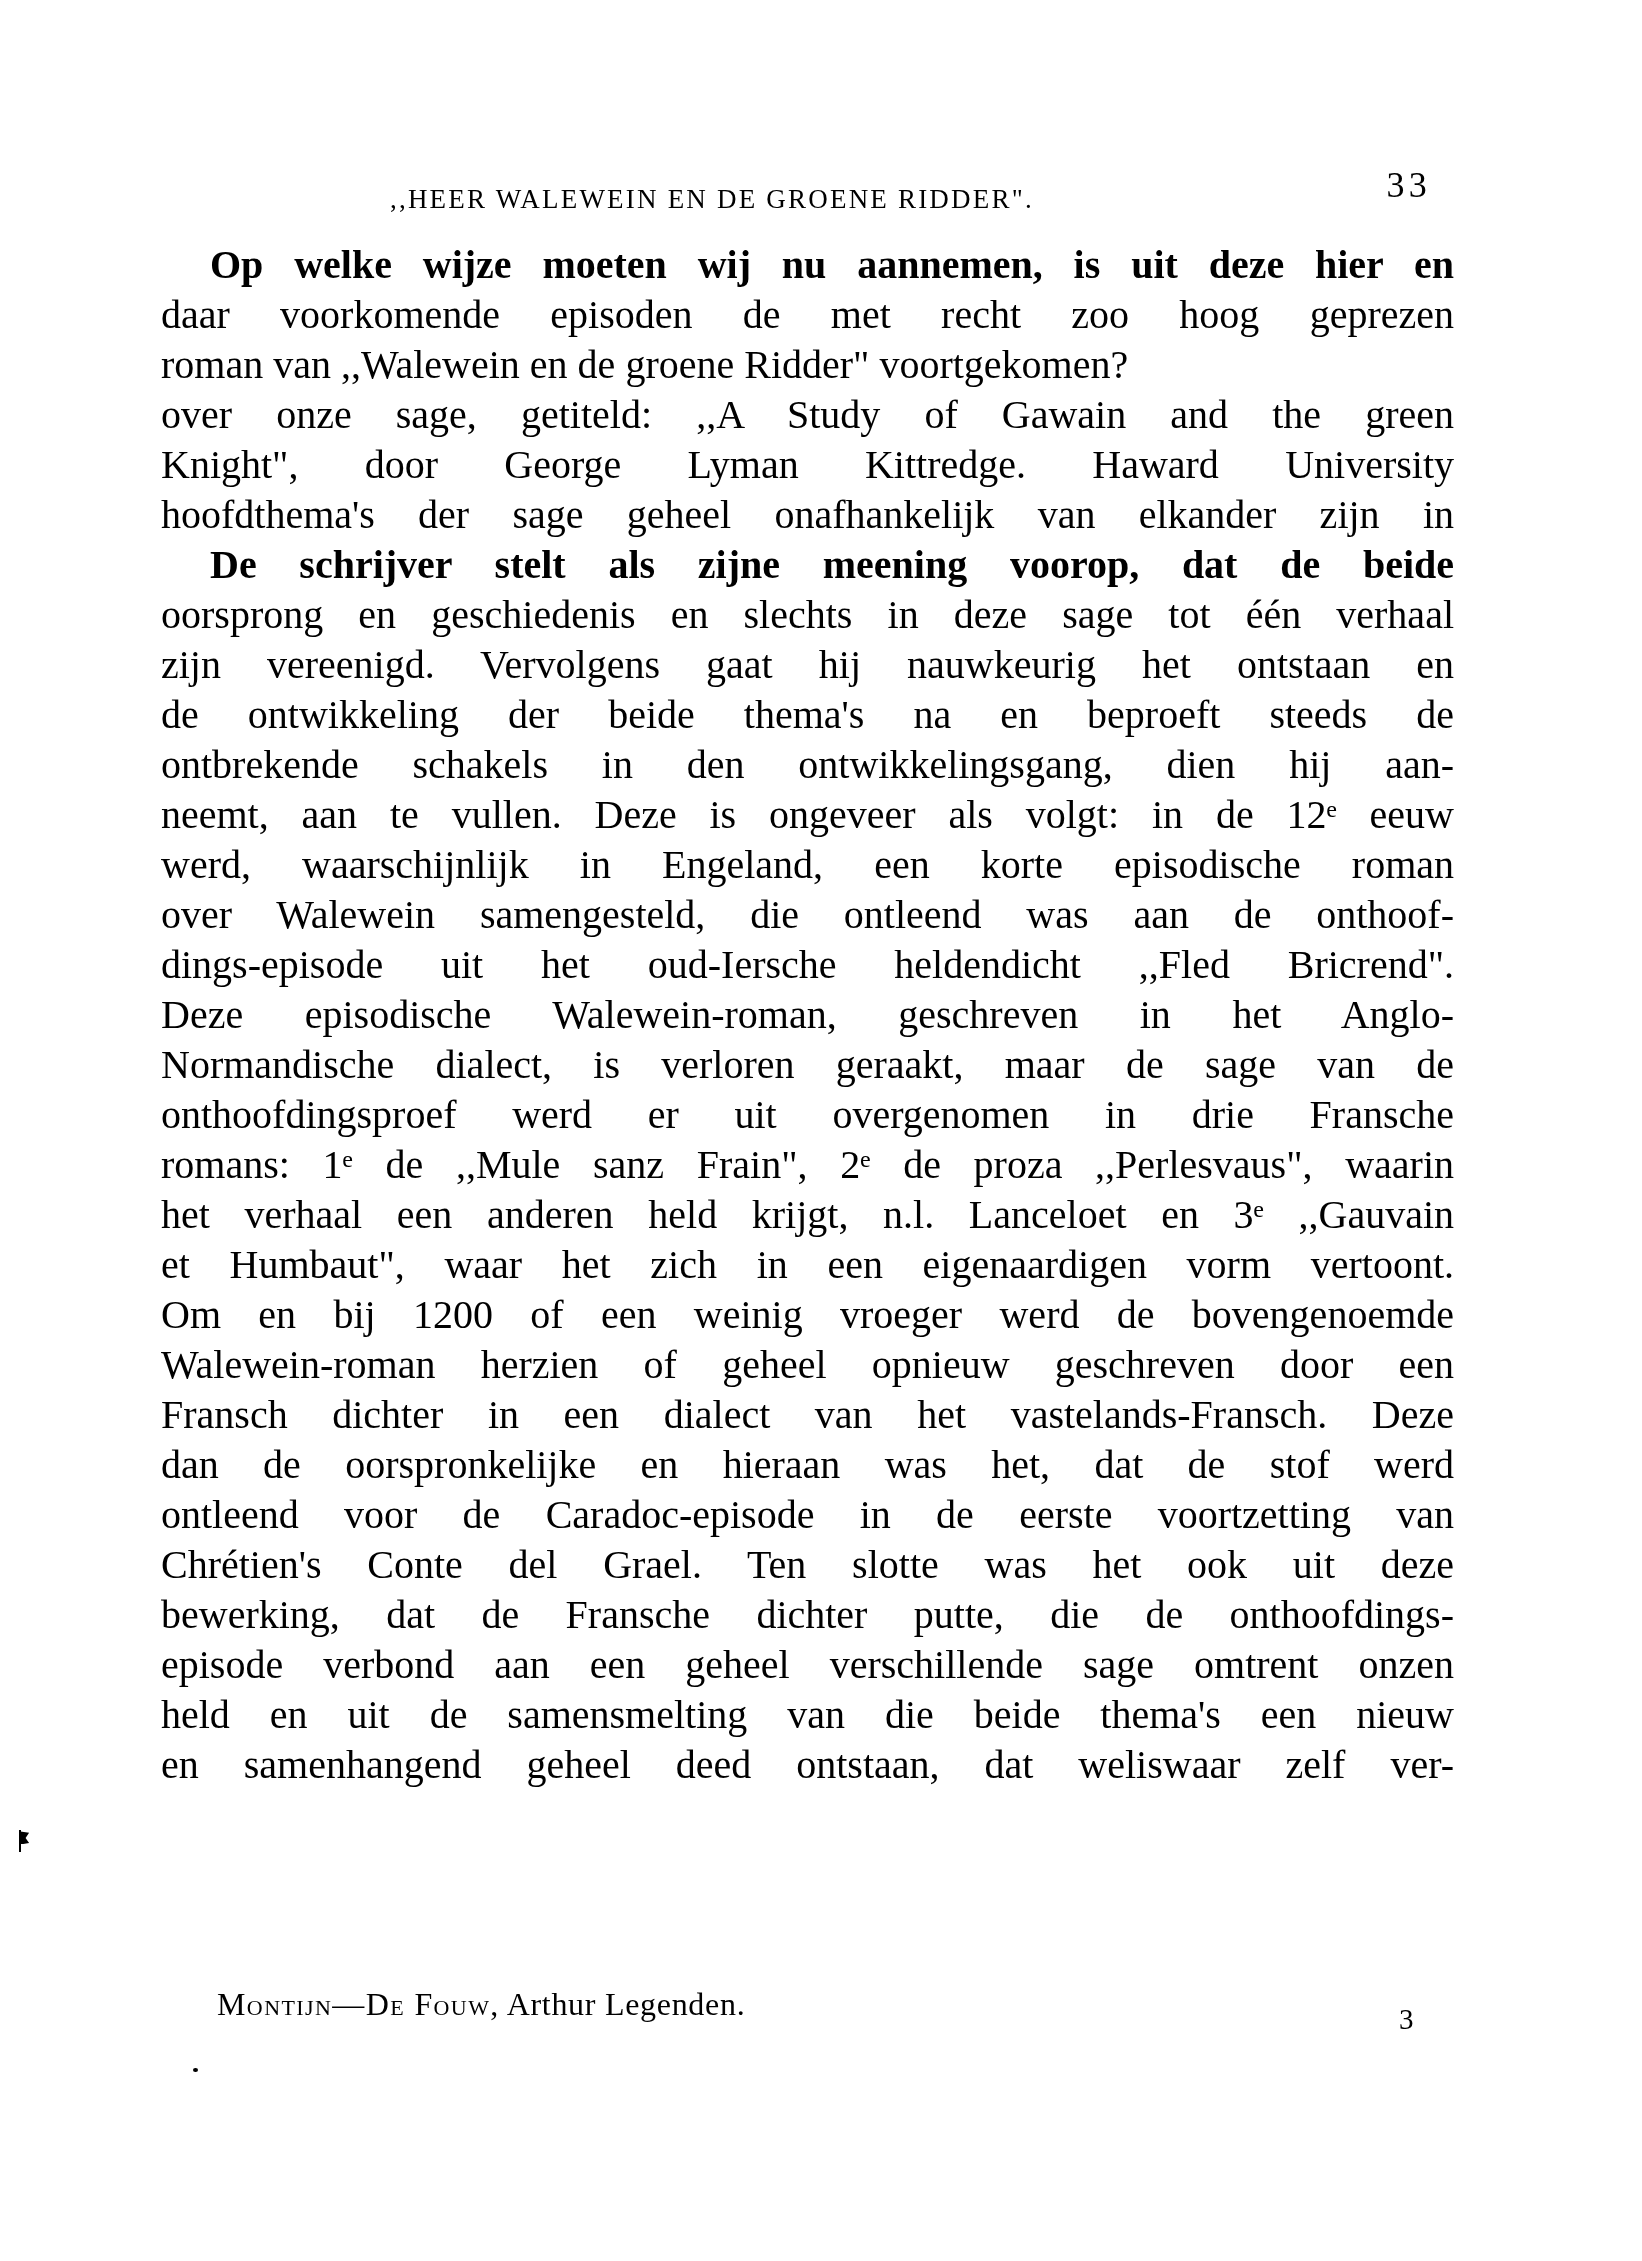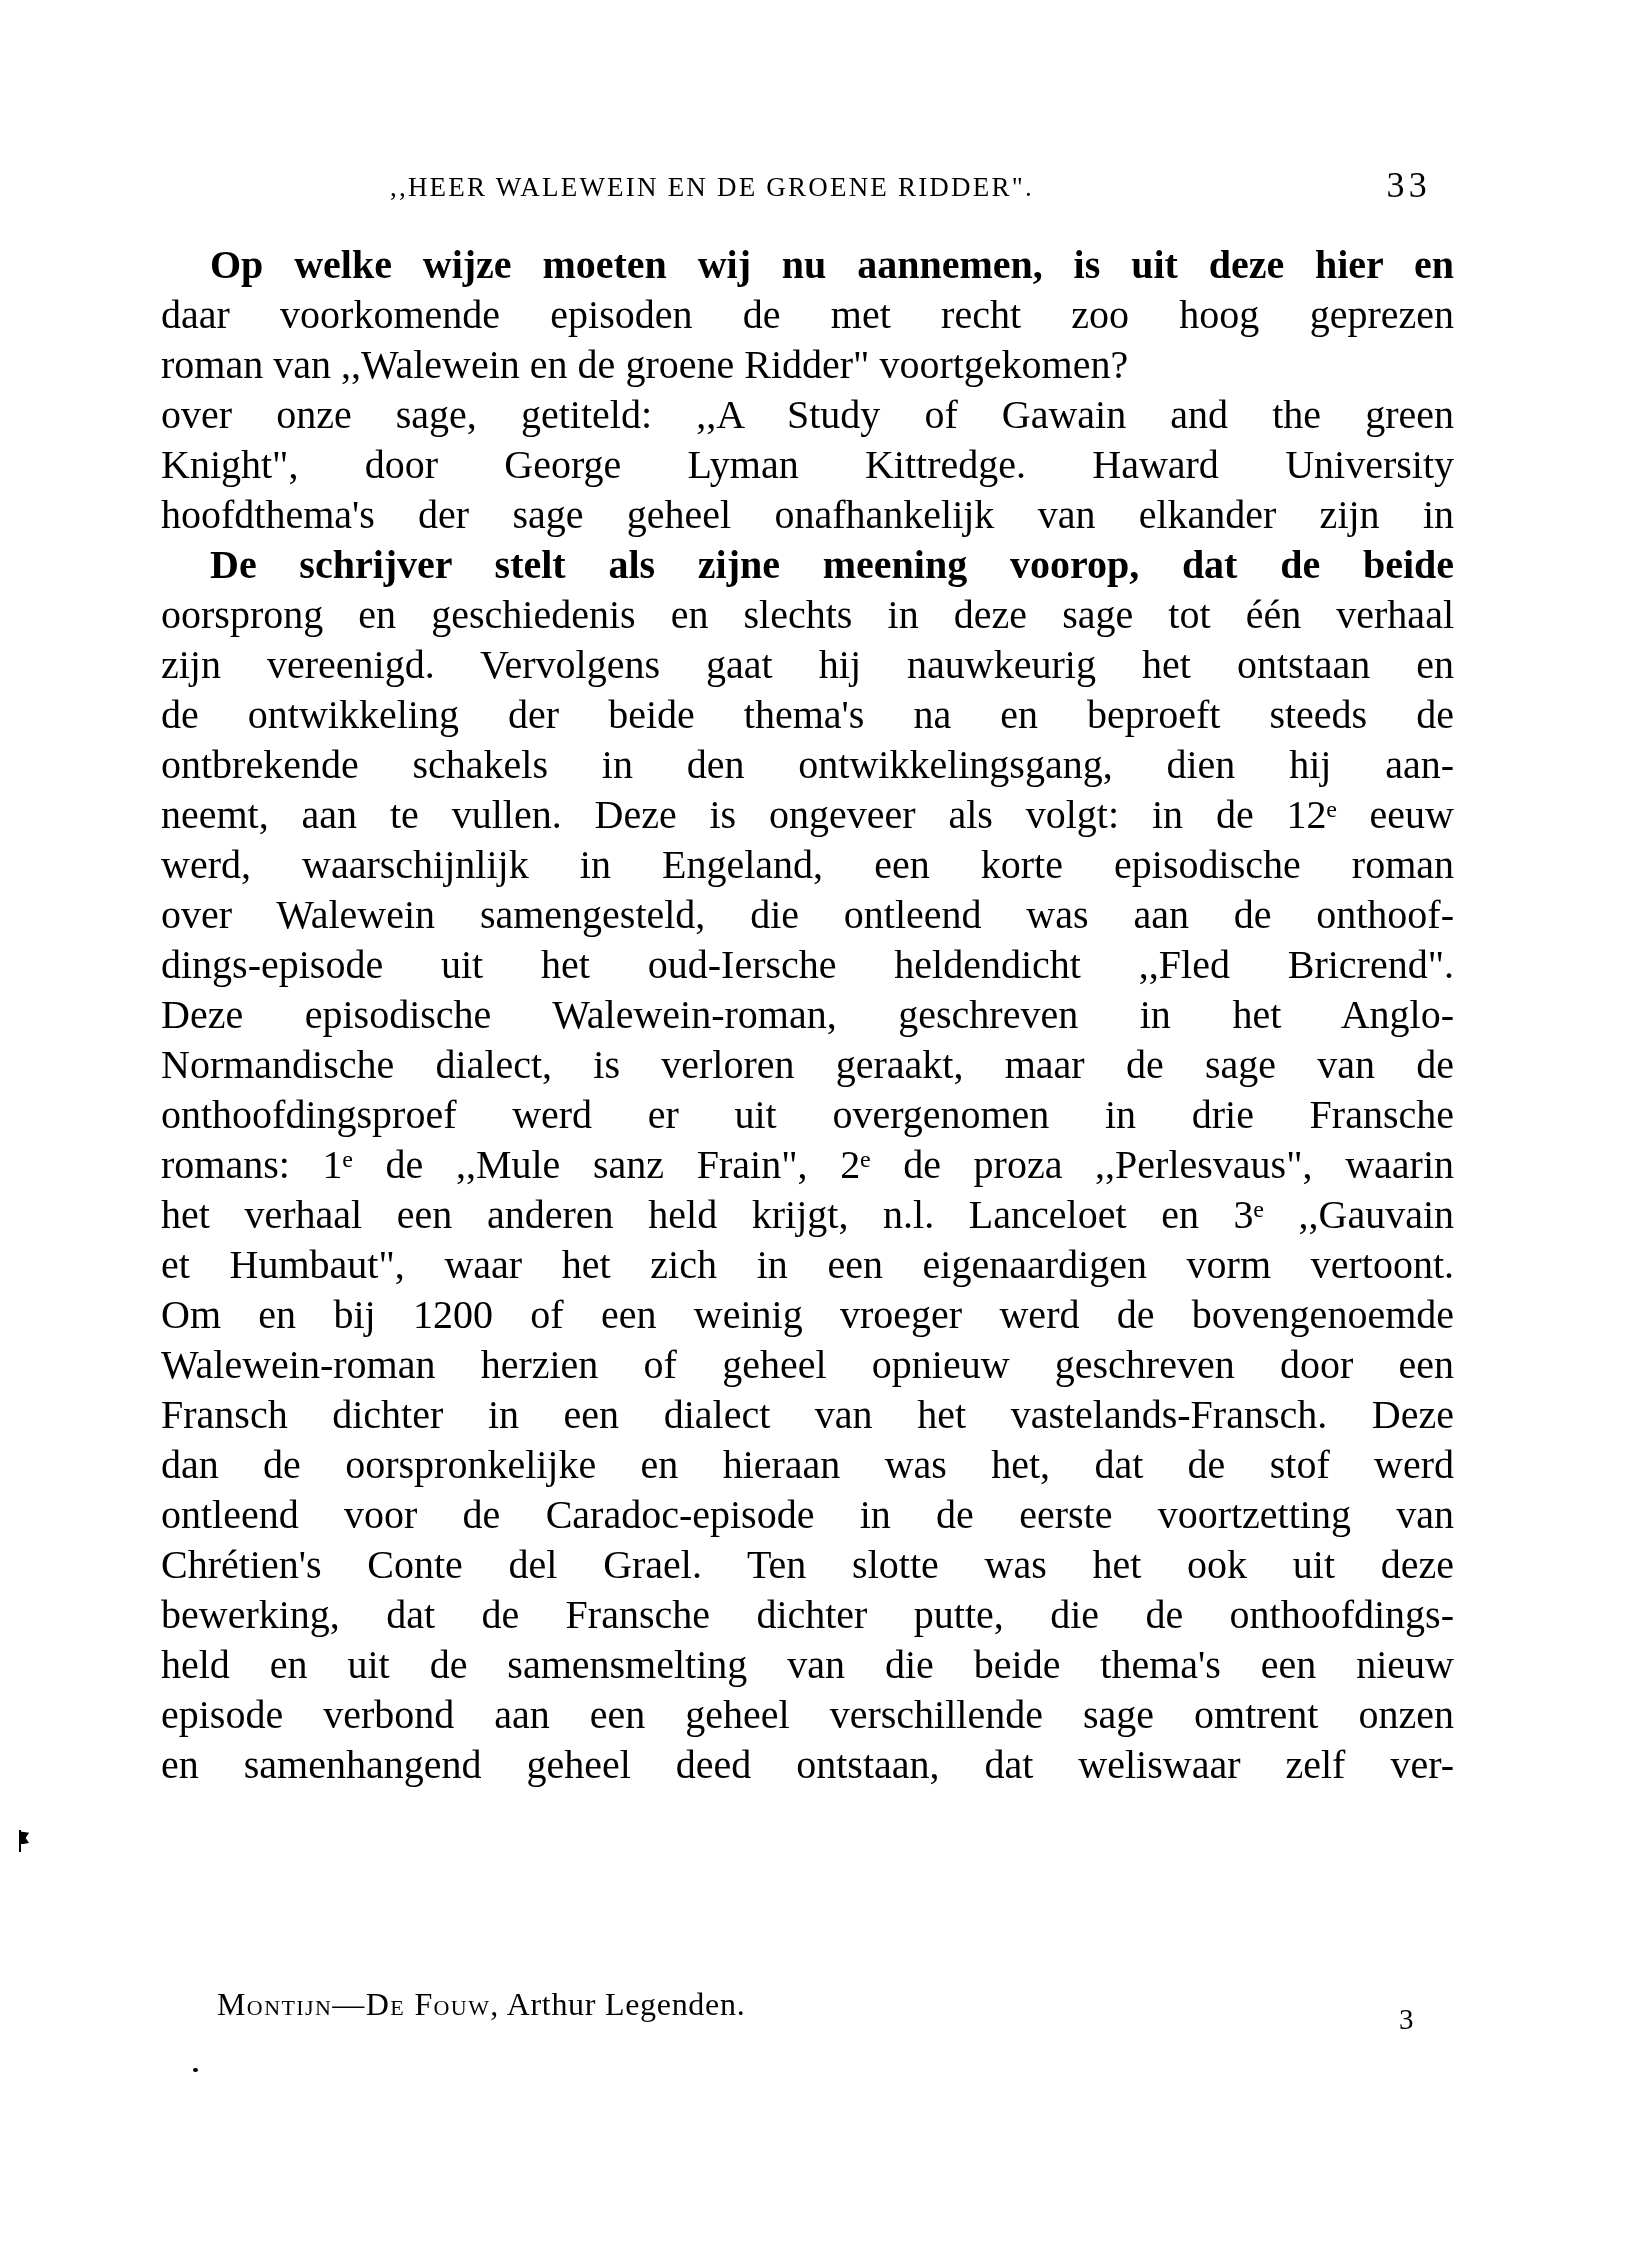--- a/index.html
+++ b/index.html
@@ -25,21 +25,21 @@
     .running-head {
       position: absolute;
       top: 168px;
       left: 390px;
       width: 1063px;
       height: 43px;
     }
     .running-title {
       position: absolute;
       left: 0;
-      top: 4px;
+      top: 16px;
       font-size: 27px;
       letter-spacing: 2.2px;
       font-variant: small-caps;
       white-space: nowrap;
     }
     .page-number {
       position: absolute;
       right: 22px;
       top: -4.3px;
       font-size: 36px;
@@ -150,22 +150,22 @@
       <span class="line">romans: 1ᵉ de ,,Mule sanz Frain", 2ᵉ de proza ,,Perlesvaus", waarin</span>
       <span class="line">het verhaal een anderen held krijgt, n.l. Lanceloet en 3ᵉ ,,Gauvain</span>
       <span class="line">et Humbaut", waar het zich in een eigenaardigen vorm vertoont.</span>
       <span class="line">Om en bij 1200 of een weinig vroeger werd de bovengenoemde</span>
       <span class="line">Walewein-roman herzien of geheel opnieuw geschreven door een</span>
       <span class="line">Fransch dichter in een dialect van het vastelands-Fransch. Deze</span>
       <span class="line">dan de oorspronkelijke en hieraan was het, dat de stof werd</span>
       <span class="line">ontleend voor de Caradoc-episode in de eerste voortzetting van</span>
       <span class="line">Chrétien's Conte del Grael. Ten slotte was het ook uit deze</span>
       <span class="line">bewerking, dat de Fransche dichter putte, die de onthoofdings-</span>
+      <span class="line">episode verbond aan een geheel verschillende sage omtrent onzen</span>
       <span class="line">held en uit de samensmelting van die beide thema's een nieuw</span>
-      <span class="line">episode verbond aan een geheel verschillende sage omtrent onzen</span>
       <span class="line">en samenhangend geheel deed ontstaan, dat weliswaar zelf ver-</span>
     </div>
 
   <div class="footer-signature">
     <span class="sc">Montijn—De Fouw,</span><span> Arthur Legenden.</span>
   </div>
   <span class="signature-mark">3</span>
 
   <div class="margin-mark"></div>
   <div class="stray-dot"></div>

